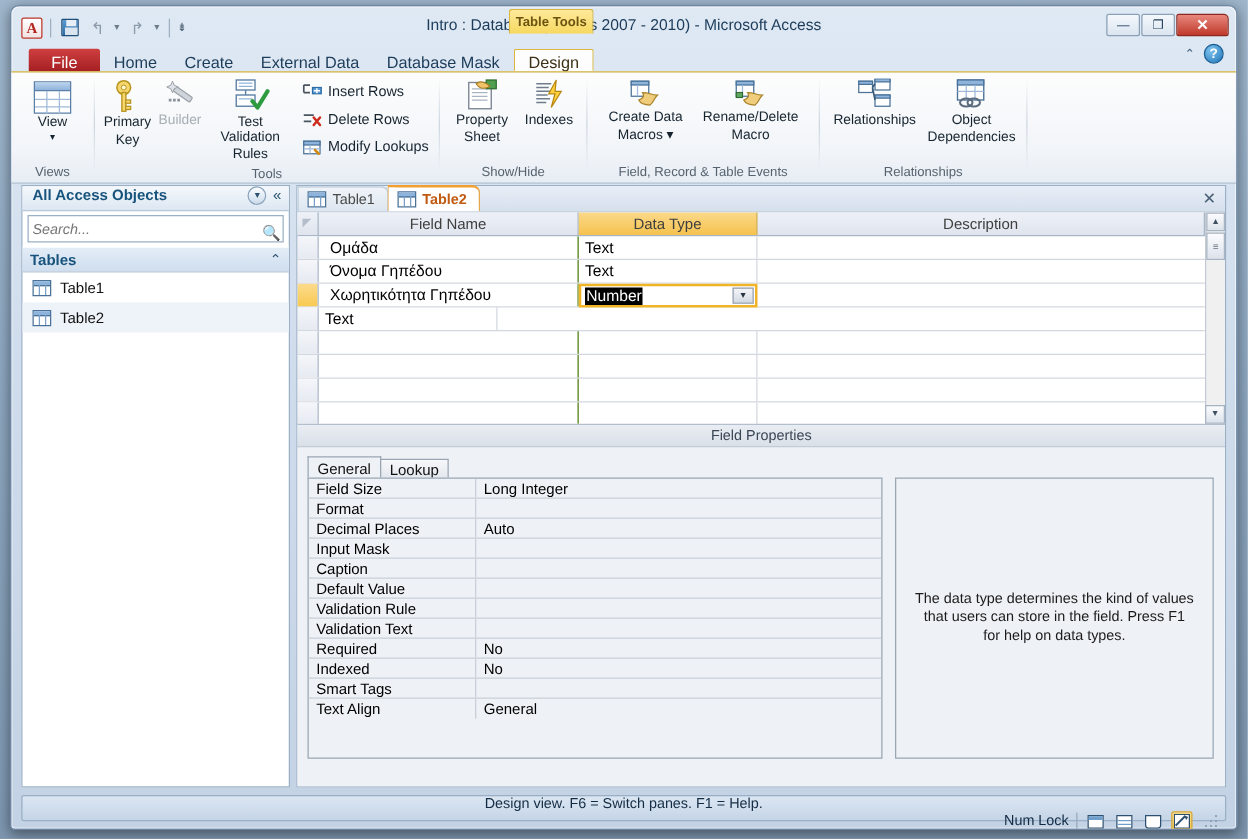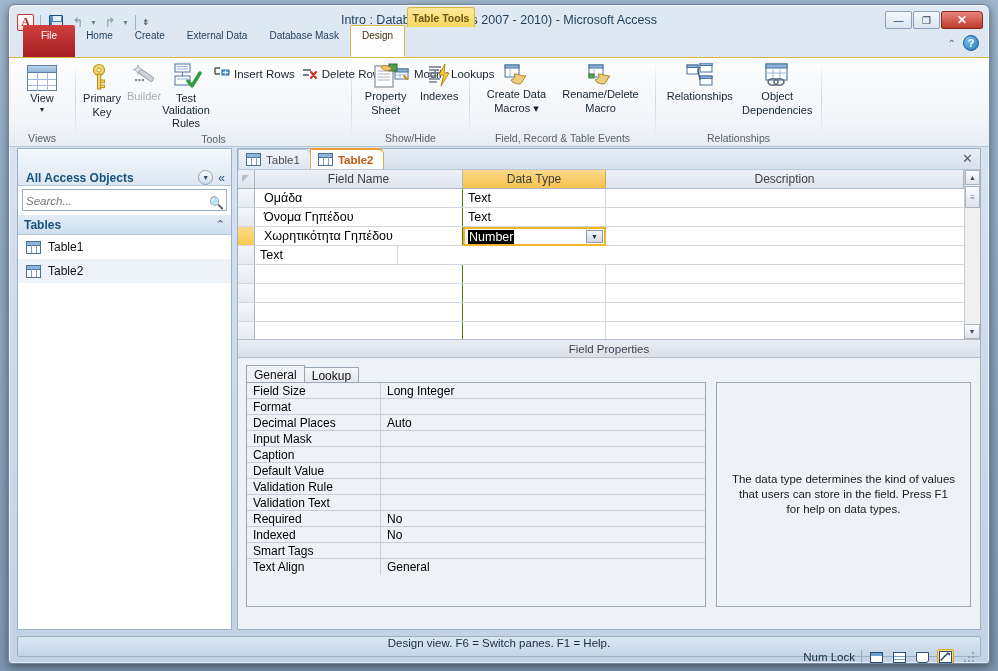--- a/index.html
+++ b/index.html
@@ -77,22 +77,22 @@
     font-size:10.5px; color:#6b5411; font-weight:bold;
     display:flex; align-items:center; justify-content:center;
   }
 
   
   #ribbon-tabs {
     position:absolute; left:0; top:30px; width:100%; height:22px;
     display:flex; align-items:flex-end; padding-left:14px;
   }
   .rtab {
-    height:32px; padding:0 11px; line-height:21px;
-    font-size:10px; color:#1c3c5a; cursor:default; white-space:nowrap;
+    height:18px; padding:0 11px; line-height:21px;
+    font-size:13px; color:#1c3c5a; cursor:default; white-space:nowrap;
   }
   .rtab.file {
     background:linear-gradient(180deg,#cf3f3f,#a51f23);
     color:#fff; border-radius:2px 2px 0 0; padding:0 18px; font-weight:normal;
   }
   .rtab.active-ctx {
     background:#fdfdfd;
     border:1px solid #d9b740; border-bottom:1px solid #fdfdfd;
     border-radius:2px 2px 0 0; line-height:19px; color:#3d3015;
   }
@@ -147,23 +147,23 @@
   .ic-rel { width:28px; height:26px; }
   .ic-dep { width:28px; height:26px; }
   .mini { width:16px; height:16px; }
 
   
   #navpane {
     position:absolute; left:8px; top:143px; width:215px; height:482px;
     background:#fff; border:1px solid #9ab0c6;
   }
   #nav-header {
-    height:37px; background:linear-gradient(180deg,#f4f8fc,#dde7f2);
+    height:20px; background:linear-gradient(180deg,#f4f8fc,#dde7f2);
     border-bottom:1px solid #b9c8d8;
-    display:flex; align-items:flex-end; padding:0 4px;
+    display:flex; align-items:flex-start; padding:0 4px;
   }
   #nav-title { flex:1; font-size:12px; color:#17537c; font-weight:bold; padding-left:4px; }
   .nav-dd {
     width:15px; height:15px; border-radius:50%;
     background:linear-gradient(180deg,#fbfdff,#ccdcec); border:1px solid #8ba3bb;
     font-size:7px; color:#2d4f70; text-align:center; line-height:13px;
   }
   .nav-collapse { font-size:12px; color:#2d5574; margin-left:5px; margin-right:2px; }
   #nav-search {
     height:22px; margin:3px 4px; display:flex; align-items:flex-end;
@@ -444,21 +444,21 @@
             <line x1="7" y1="6" x2="18" y2="6" stroke="#8fb4db" stroke-width="1"></line>
             <rect x="5" y="13" width="15" height="9" fill="#fff" stroke="#5b7fa6" stroke-width="1.1"></rect>
             <line x1="7" y1="16" x2="18" y2="16" stroke="#8fb4db" stroke-width="1"></line>
             <line x1="12.5" y1="9" x2="12.5" y2="13" stroke="#5b7fa6" stroke-width="1.1"></line>
             <path d="M18 18 l4 5 l8 -13" fill="none" stroke="#2e9b3f" stroke-width="3.4" stroke-linecap="round" stroke-linejoin="round"></path>
           </svg>
           <span class="cap">Test Validation</span>
           <span class="cap">Rules</span>
         </div>
 
-        <div style="display:flex;flex-direction:row;gap:1px;padding-top:2px;margin-left:4px">
+        <div style="display:flex;flex-direction:column;gap:1px;padding-top:2px;margin-left:4px">
           <div class="small-btn">
             <svg class="mini" viewBox="0 0 16 16">
               <line x1="1" y1="2" x2="6" y2="2" stroke="#4a5560" stroke-width="1.4"></line>
               <line x1="1" y1="8" x2="6" y2="8" stroke="#4a5560" stroke-width="1.4"></line>
               <line x1="1" y1="2" x2="1" y2="8" stroke="#4a5560" stroke-width="1.4"></line>
               <rect x="8" y="4" width="7" height="5" fill="#5b9bd5" stroke="#2e6da4" stroke-width="1"></rect>
               <line x1="11.5" y1="4.5" x2="11.5" y2="8.5" stroke="#fff" stroke-width="1.2"></line>
               <line x1="9" y1="6.5" x2="14" y2="6.5" stroke="#fff" stroke-width="1.2"></line>
             </svg>
             <span class="cap">Insert Rows</span>

